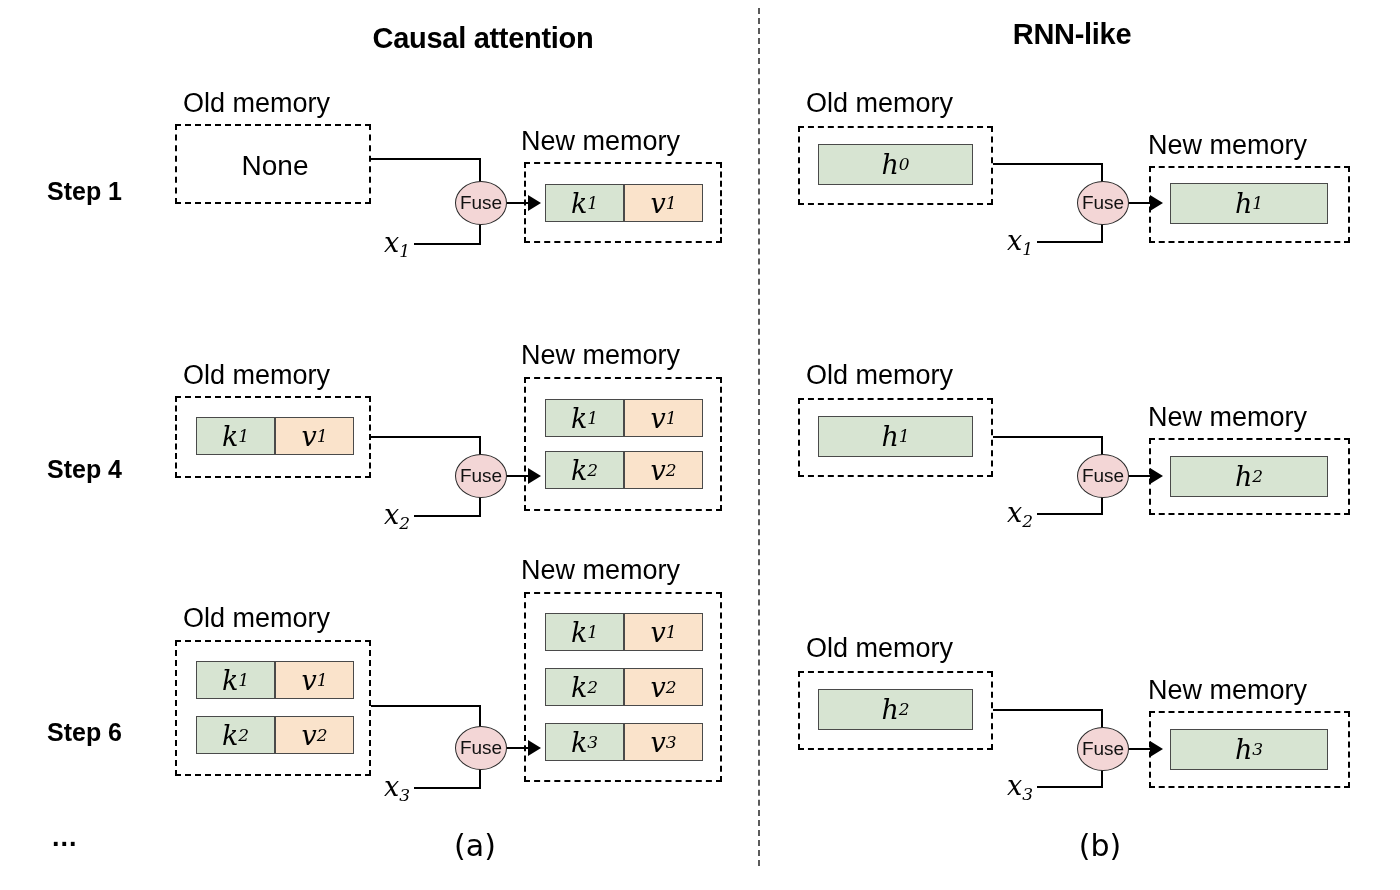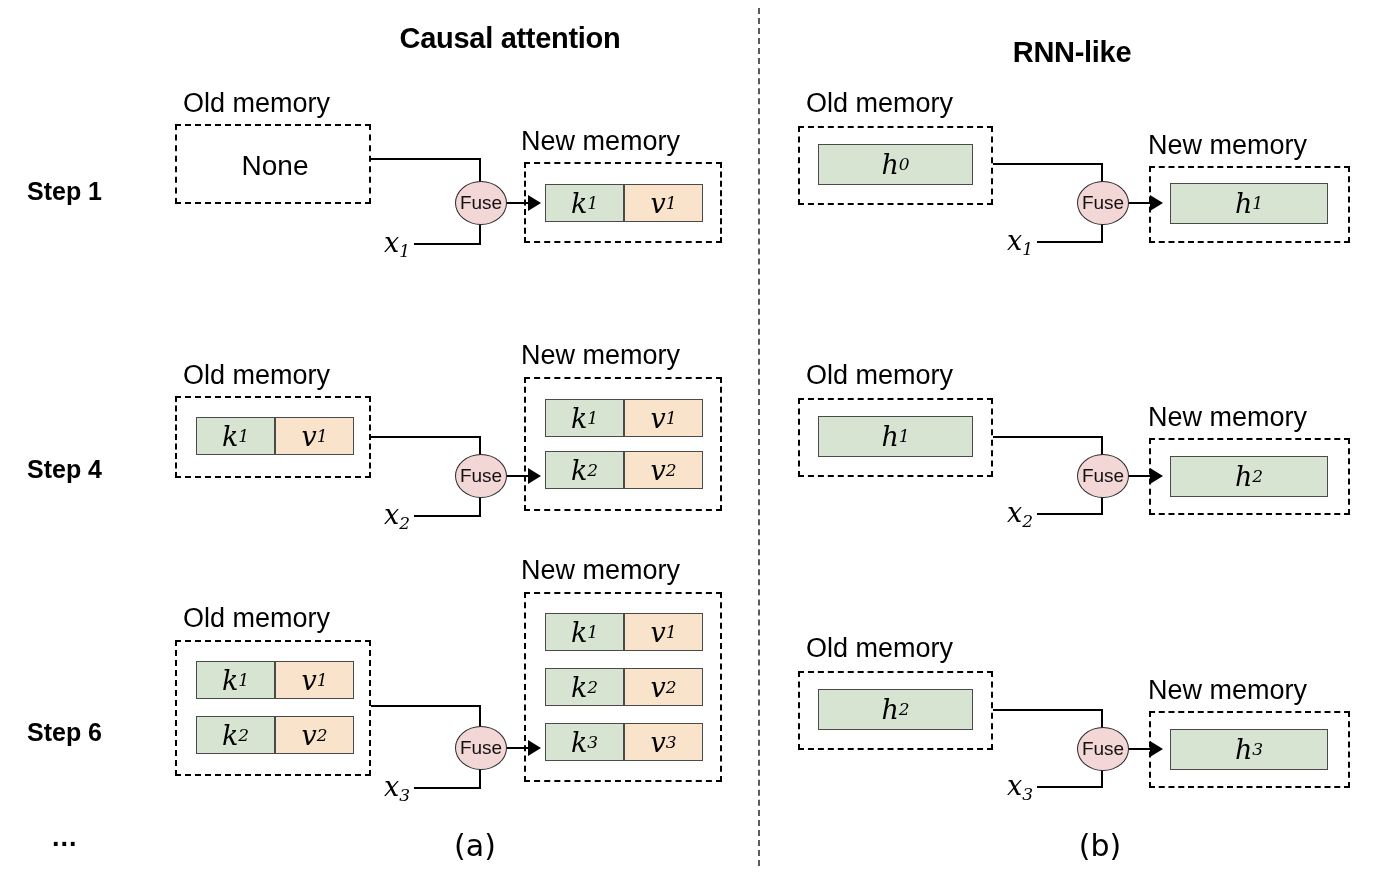--- a/index.html
+++ b/index.html
@@ -7,21 +7,21 @@
        font-family:"Liberation Sans", sans-serif;color:#000;}
 
   #stage{position:absolute;left:0;top:0;width:1400px;height:890px;}
 
   
   .panel-title{
     position:absolute;font-weight:bold;font-size:29px;letter-spacing:-0.3px;
     white-space:nowrap;transform:translateX(-50%);
   }
   .step-label{
-    position:absolute;font-weight:bold;font-size:25px;white-space:nowrap;
+    position:absolute;font-weight:bold;font-size:25px;white-space:nowrap;margin-left:20px;
   }
   .ellipsis-label{
     position:absolute;font-weight:bold;font-size:27px;white-space:nowrap;
     letter-spacing:1px;
   }
   .subfig-label{
     position:absolute;font-size:30px;white-space:nowrap;
     transform:translateX(-50%);font-family:"DejaVu Sans", sans-serif;
   }
   .mem-caption{
@@ -79,22 +79,22 @@
   
   .divider{
     position:absolute;border-left:2.5px dashed #5a5a5a;
   }
 </style>
 </head>
 <body>
 
 <div id="stage">
 
-  <div class="panel-title" style="left:510px;top:22px;">Causal attention</div>
-  <div class="panel-title" style="left:1072px;top:36px;">RNN-like</div>
+  <div class="panel-title" style="left:483px;top:22px;">Causal attention</div>
+  <div class="panel-title" style="left:1072px;top:18px;">RNN-like</div>
 
   <div class="step-label" style="left:27px;top:177px;">Step 1</div>
   <div class="step-label" style="left:27px;top:455px;">Step 4</div>
   <div class="step-label" style="left:27px;top:718px;">Step 6</div>
   <div class="ellipsis-label" style="left:52px;top:822px;">...</div>
 
   <div class="divider" style="left:758px;top:8px;height:858px;"></div>
 
   <div class="mem-caption" style="left:183px;top:88px;">Old memory</div>
   <div class="mem-box" style="left:175px;top:124px;width:196px;height:80px;">

